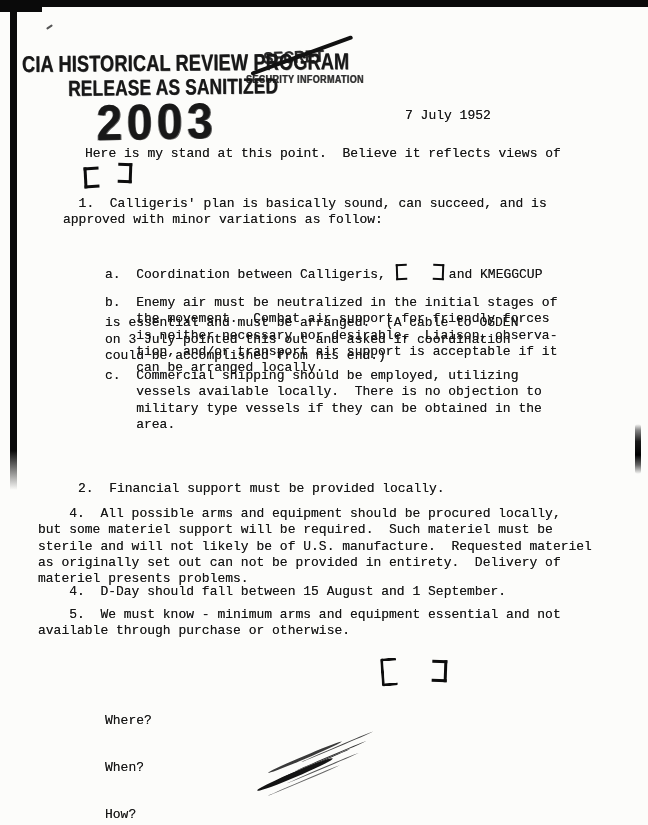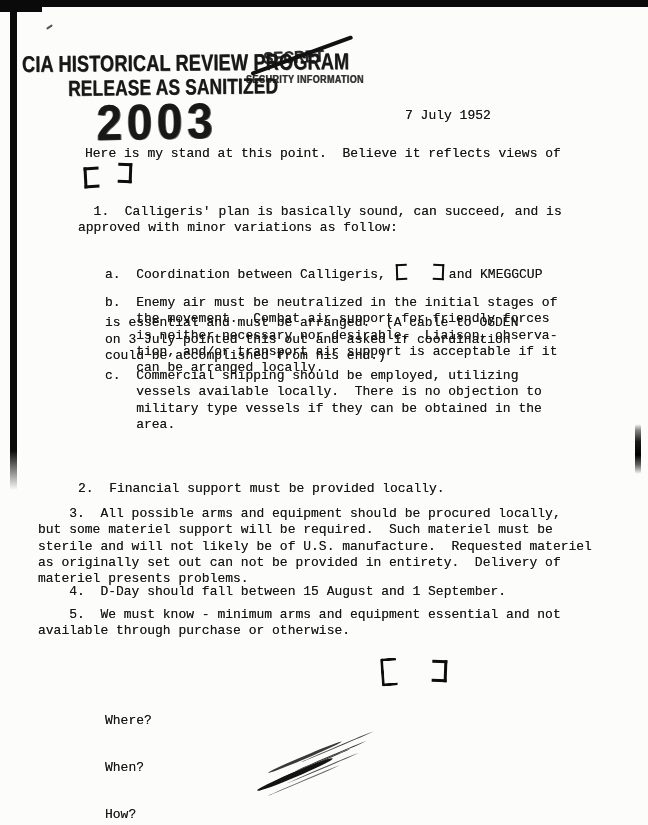--- a/index.html
+++ b/index.html
@@ -29,21 +29,21 @@
   .secret{left:263px;top:49px;font-size:17px;transform:scaleX(0.88) rotate(-2deg);transform-origin:left top;opacity:.92;}
   .strike{position:absolute;left:251px;top:72px;width:108px;height:3.6px;background:#111;
     transform:rotate(-20deg);transform-origin:left center;border-radius:2px;}
   .secinfo{left:246px;top:74px;font-size:10px;letter-spacing:0.4px;transform:scaleX(0.9);transform-origin:left top;opacity:.9;}
 
   
   .type{position:absolute;font-family:"Liberation Mono",monospace;font-size:13px;line-height:16.3px;
     color:#161616;white-space:pre;text-shadow:0 0 0.5px rgba(22,22,22,0.65);}
   .date{left:405px;top:108px;}
   .intro{left:85px;top:146px;}
-  .item1{left:63px;top:204px;margin-left:15px;}
+  .item1{left:63px;top:196px;}
   .suba{left:105px;top:231px;}
   .suba .cont{}
   .subb{left:105px;top:295px;}
   .subc{left:105px;top:368px;}
   .subd{left:105px;top:431px;}
   .item2{left:78px;top:481px;}
   .item3{left:38px;top:506px;}
   .item4{left:38px;top:584px;}
   .item5{left:38px;top:607px;}
   .questions{left:105px;top:682px;line-height:15.6px;}
@@ -104,21 +104,21 @@
     the movement.  Combat air support for friendly forces
     is neither necessary nor desirable.  Liaison, observa-
     tion, and/or transport air support is acceptable if it
     can be arranged locally.</div>
   <div class="type subc">c.  Commercial shipping should be employed, utilizing
     vessels available locally.  There is no objection to
     military type vessels if they can be obtained in the
     area.</div>
 
   <div class="type item2">2.  Financial support must be provided locally.</div>
-  <div class="type item3">    3.  All possible arms and equipment should be procured locally,
+  <div class="type item3">    4.  All possible arms and equipment should be procured locally,
 but some materiel support will be required.  Such materiel must be
 sterile and will not likely be of U.S. manufacture.  Requested materiel
 as originally set out can not be provided in entirety.  Delivery of
 materiel presents problems.</div>
   <div class="type item4">    4.  D-Day should fall between 15 August and 1 September.</div>
   <div class="type item5">    5.  We must know - minimum arms and equipment essential and not
 available through purchase or otherwise.</div>
 
   <div class="type questions">
     <div>Where?</div>

